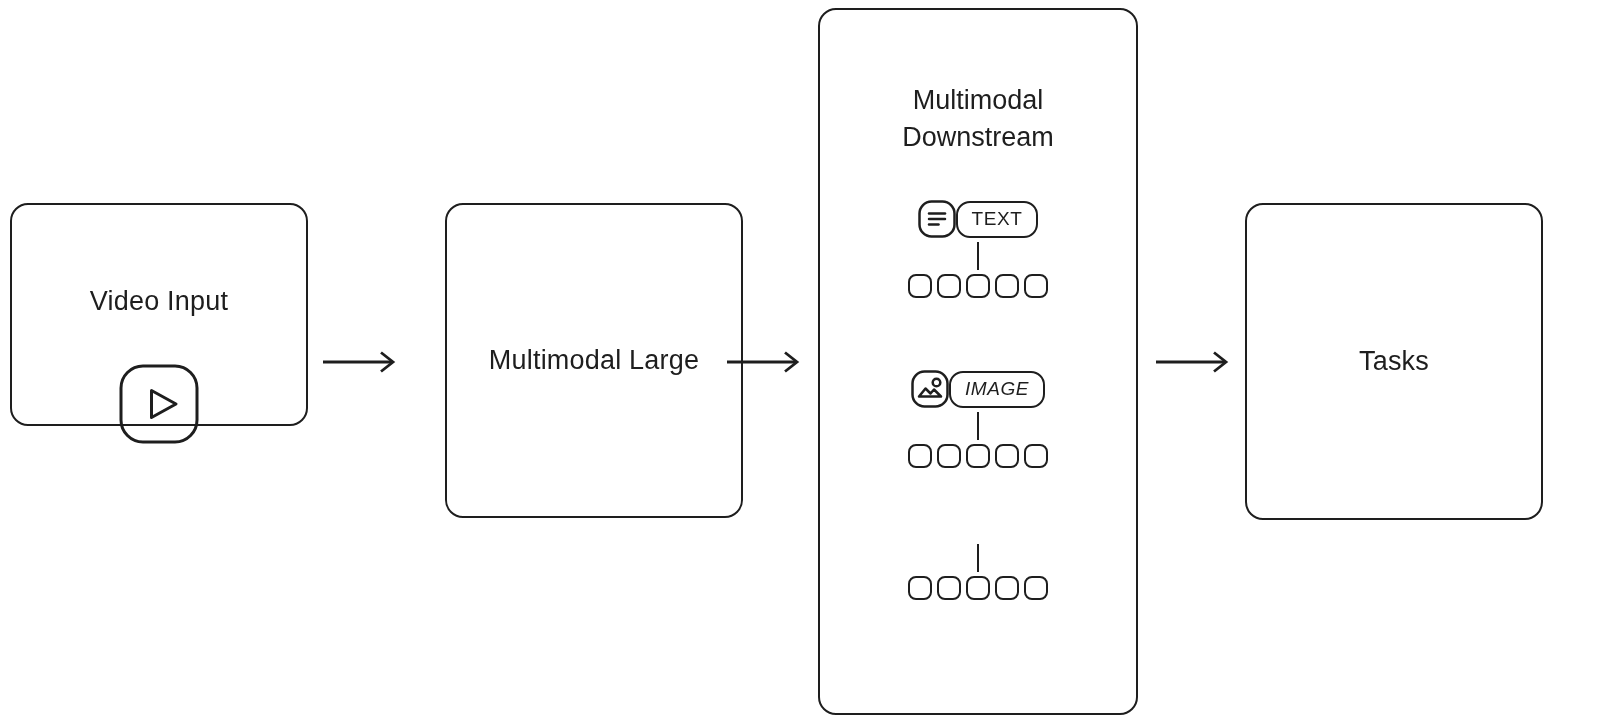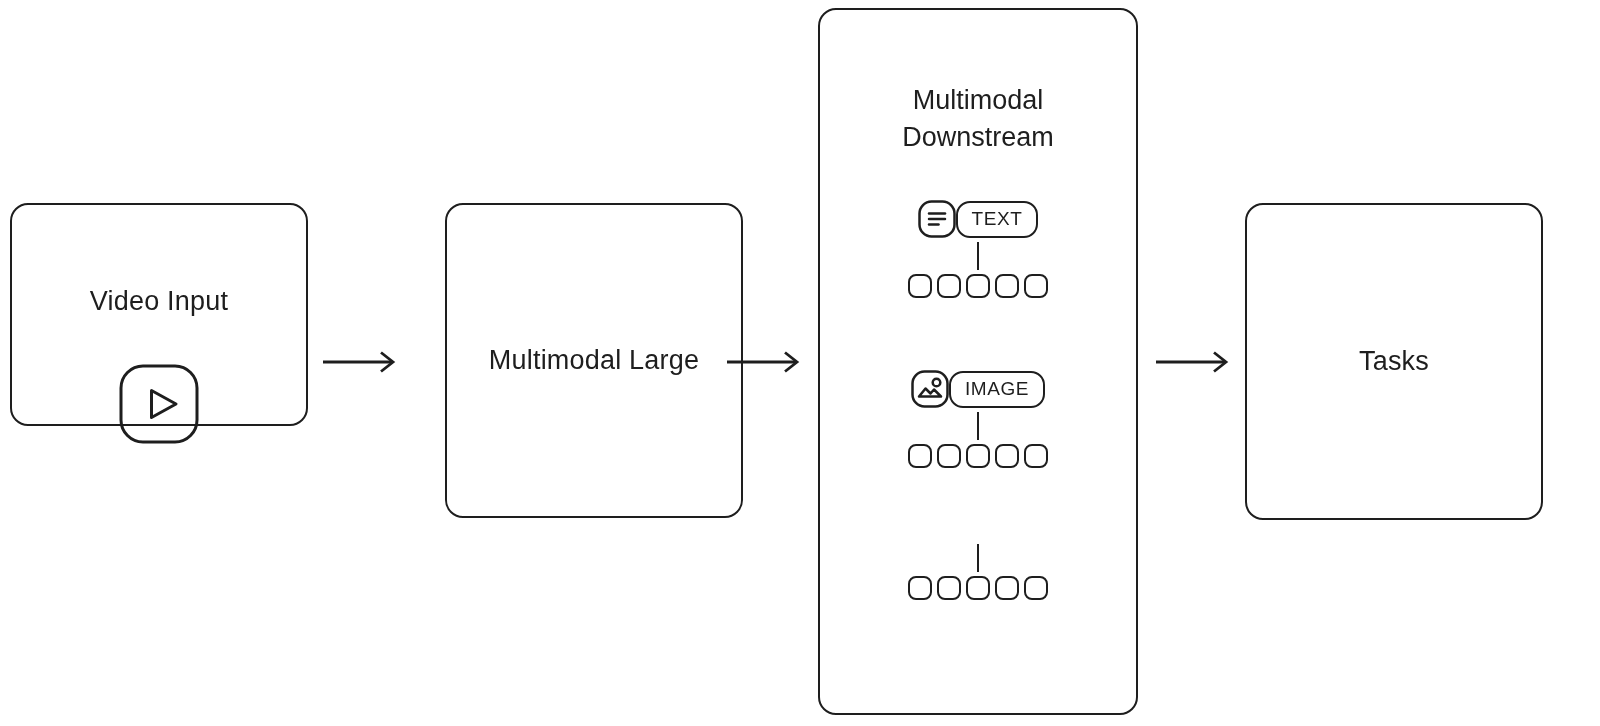--- a/index.html
+++ b/index.html
@@ -36,21 +36,21 @@
   .box-downstream{left:1245px;top:203px;width:298px;height:317px;}
   
   .box-embeddings{
     left:818px;top:8px;width:320px;height:707px;
     justify-content:flex-start;
     padding-top:72px;
   }
   .container-title{font-size:27px;line-height:37px;text-align:center;}
   .modality{display:flex;flex-direction:column;align-items:center;}
   .modality.first{margin-top:44px;}
-  .modality + .modality{margin-top:72px;}
+  .modality + .modality{margin-top:72px;font-style:italic;}
   .mod-head{display:flex;align-items:center;gap:0;height:38px;}
   .mod-icon{display:block;line-height:0;}
   .pill{
     box-sizing:border-box;
     border:2.5px solid var(--stroke);
     border-radius:14px;
     height:37px;
     display:flex;align-items:center;
     padding:0 14px;
     font-size:19px;letter-spacing:0.6px;

